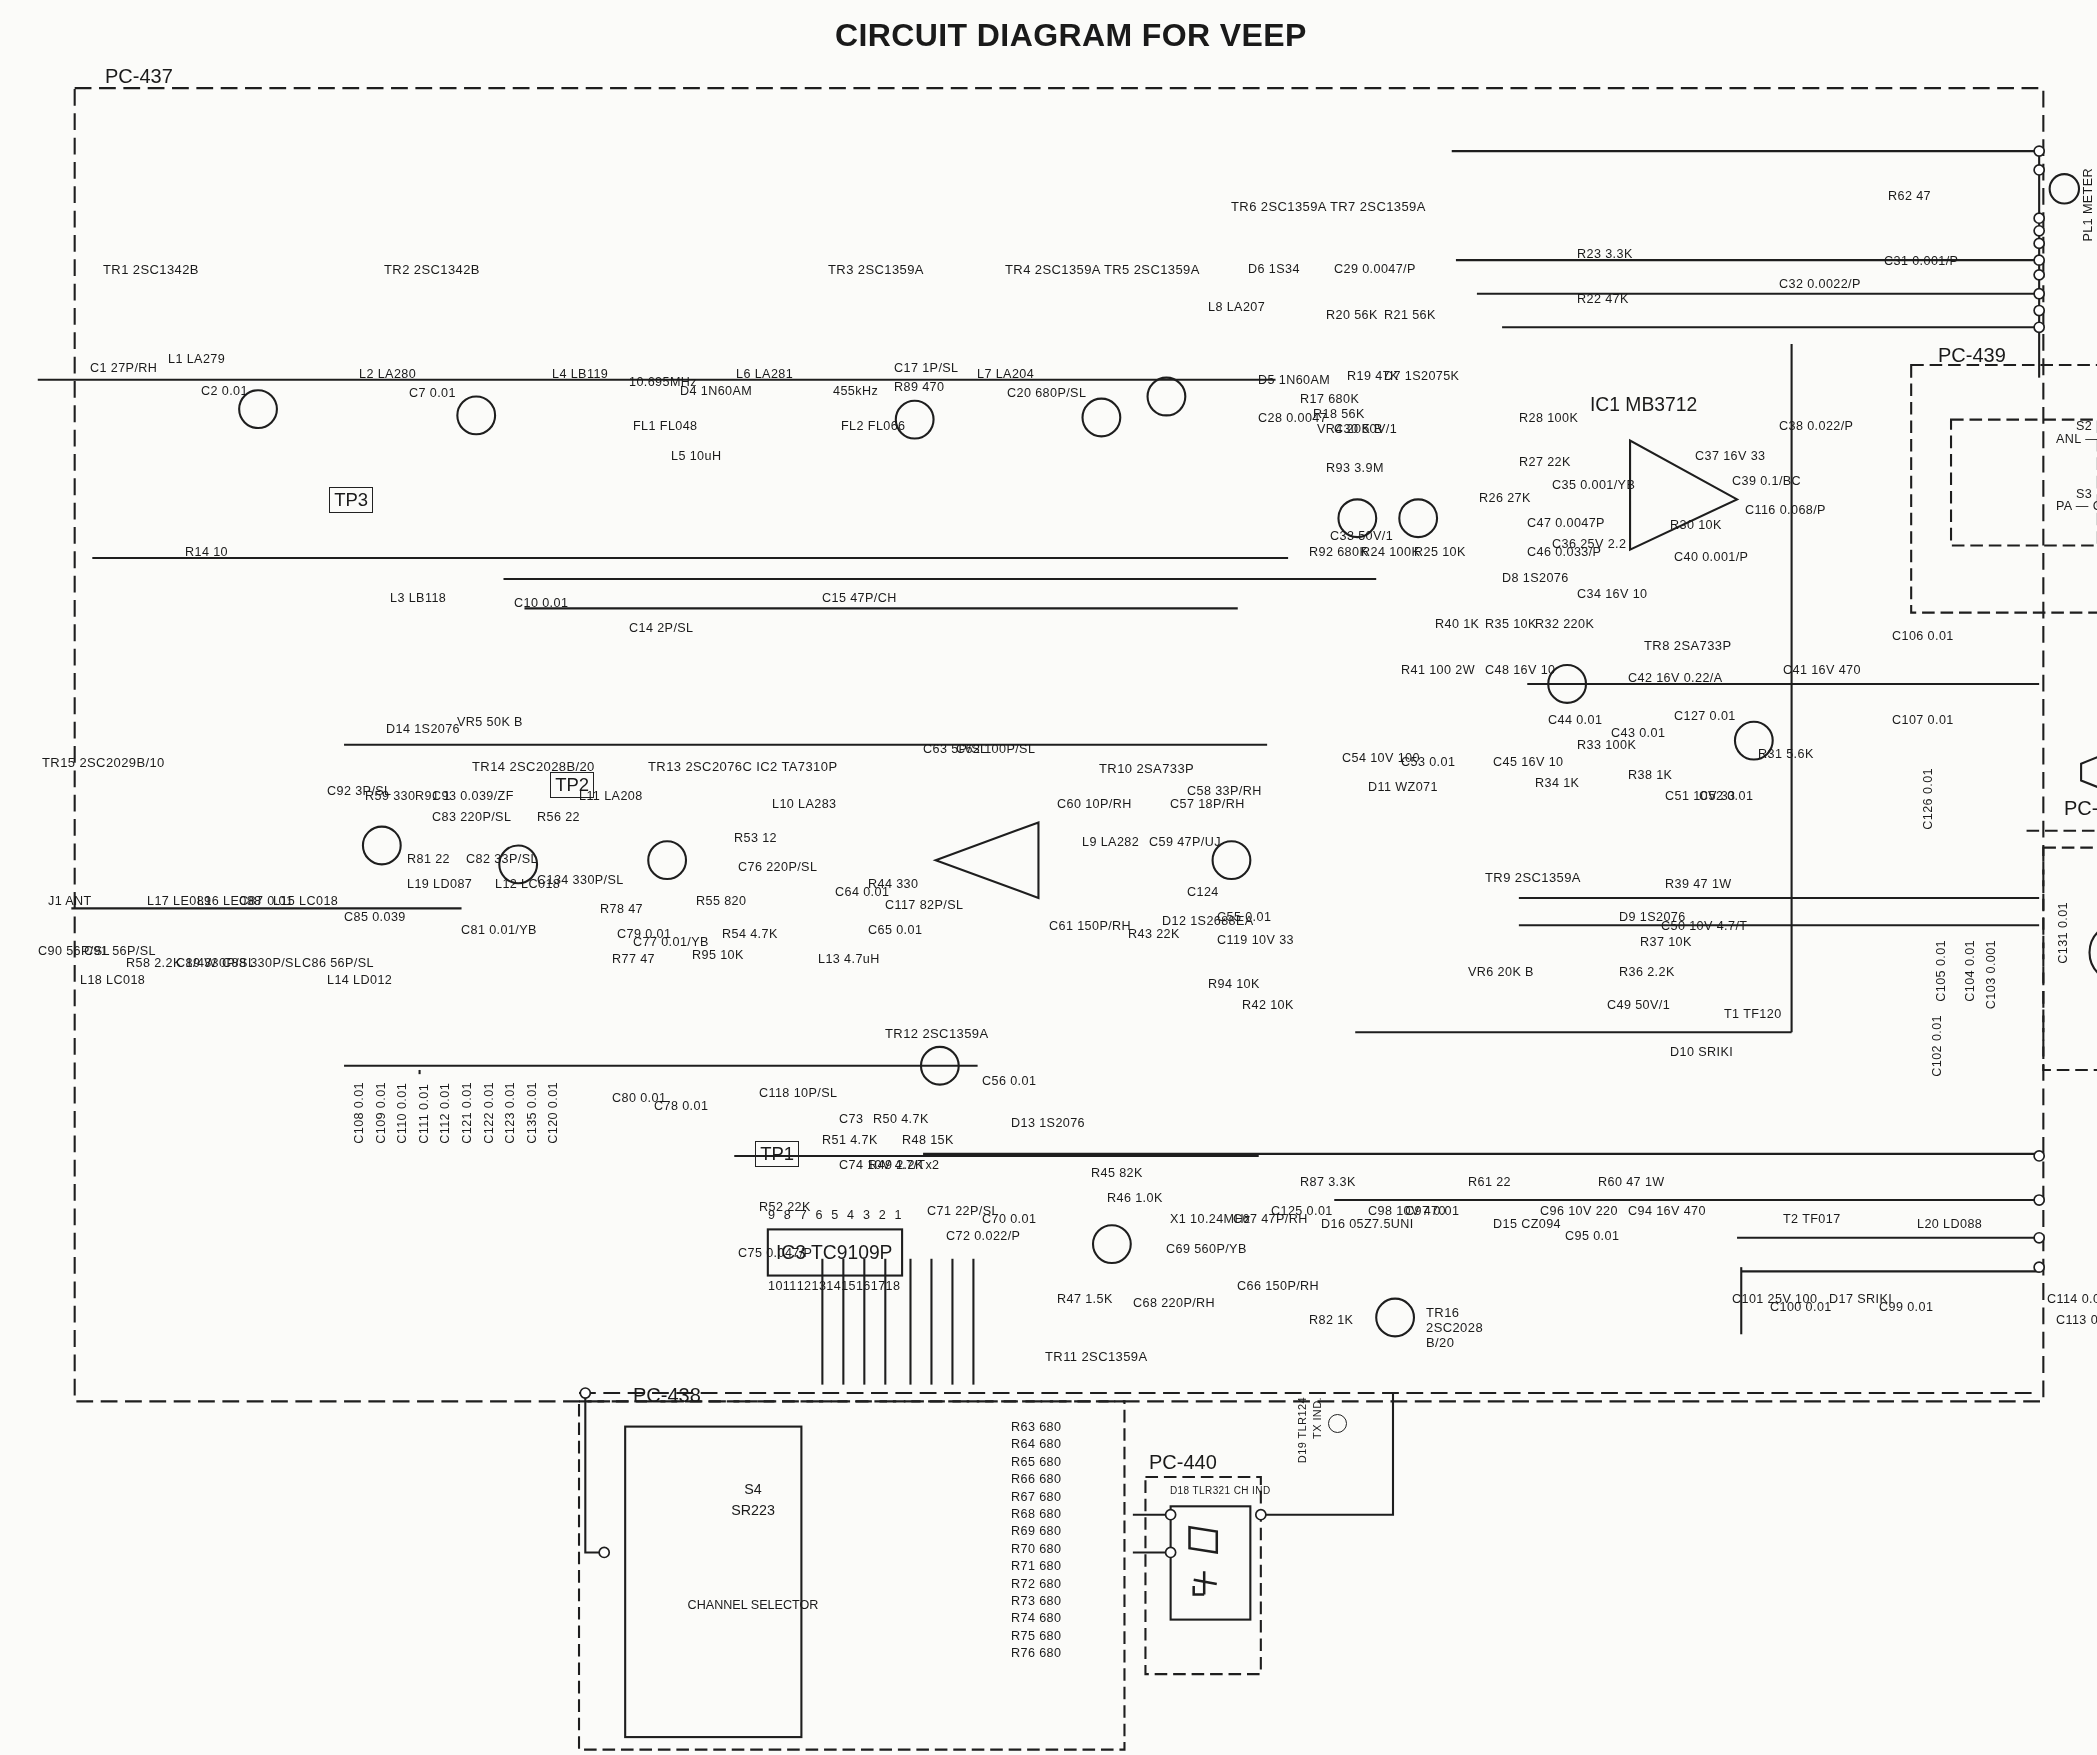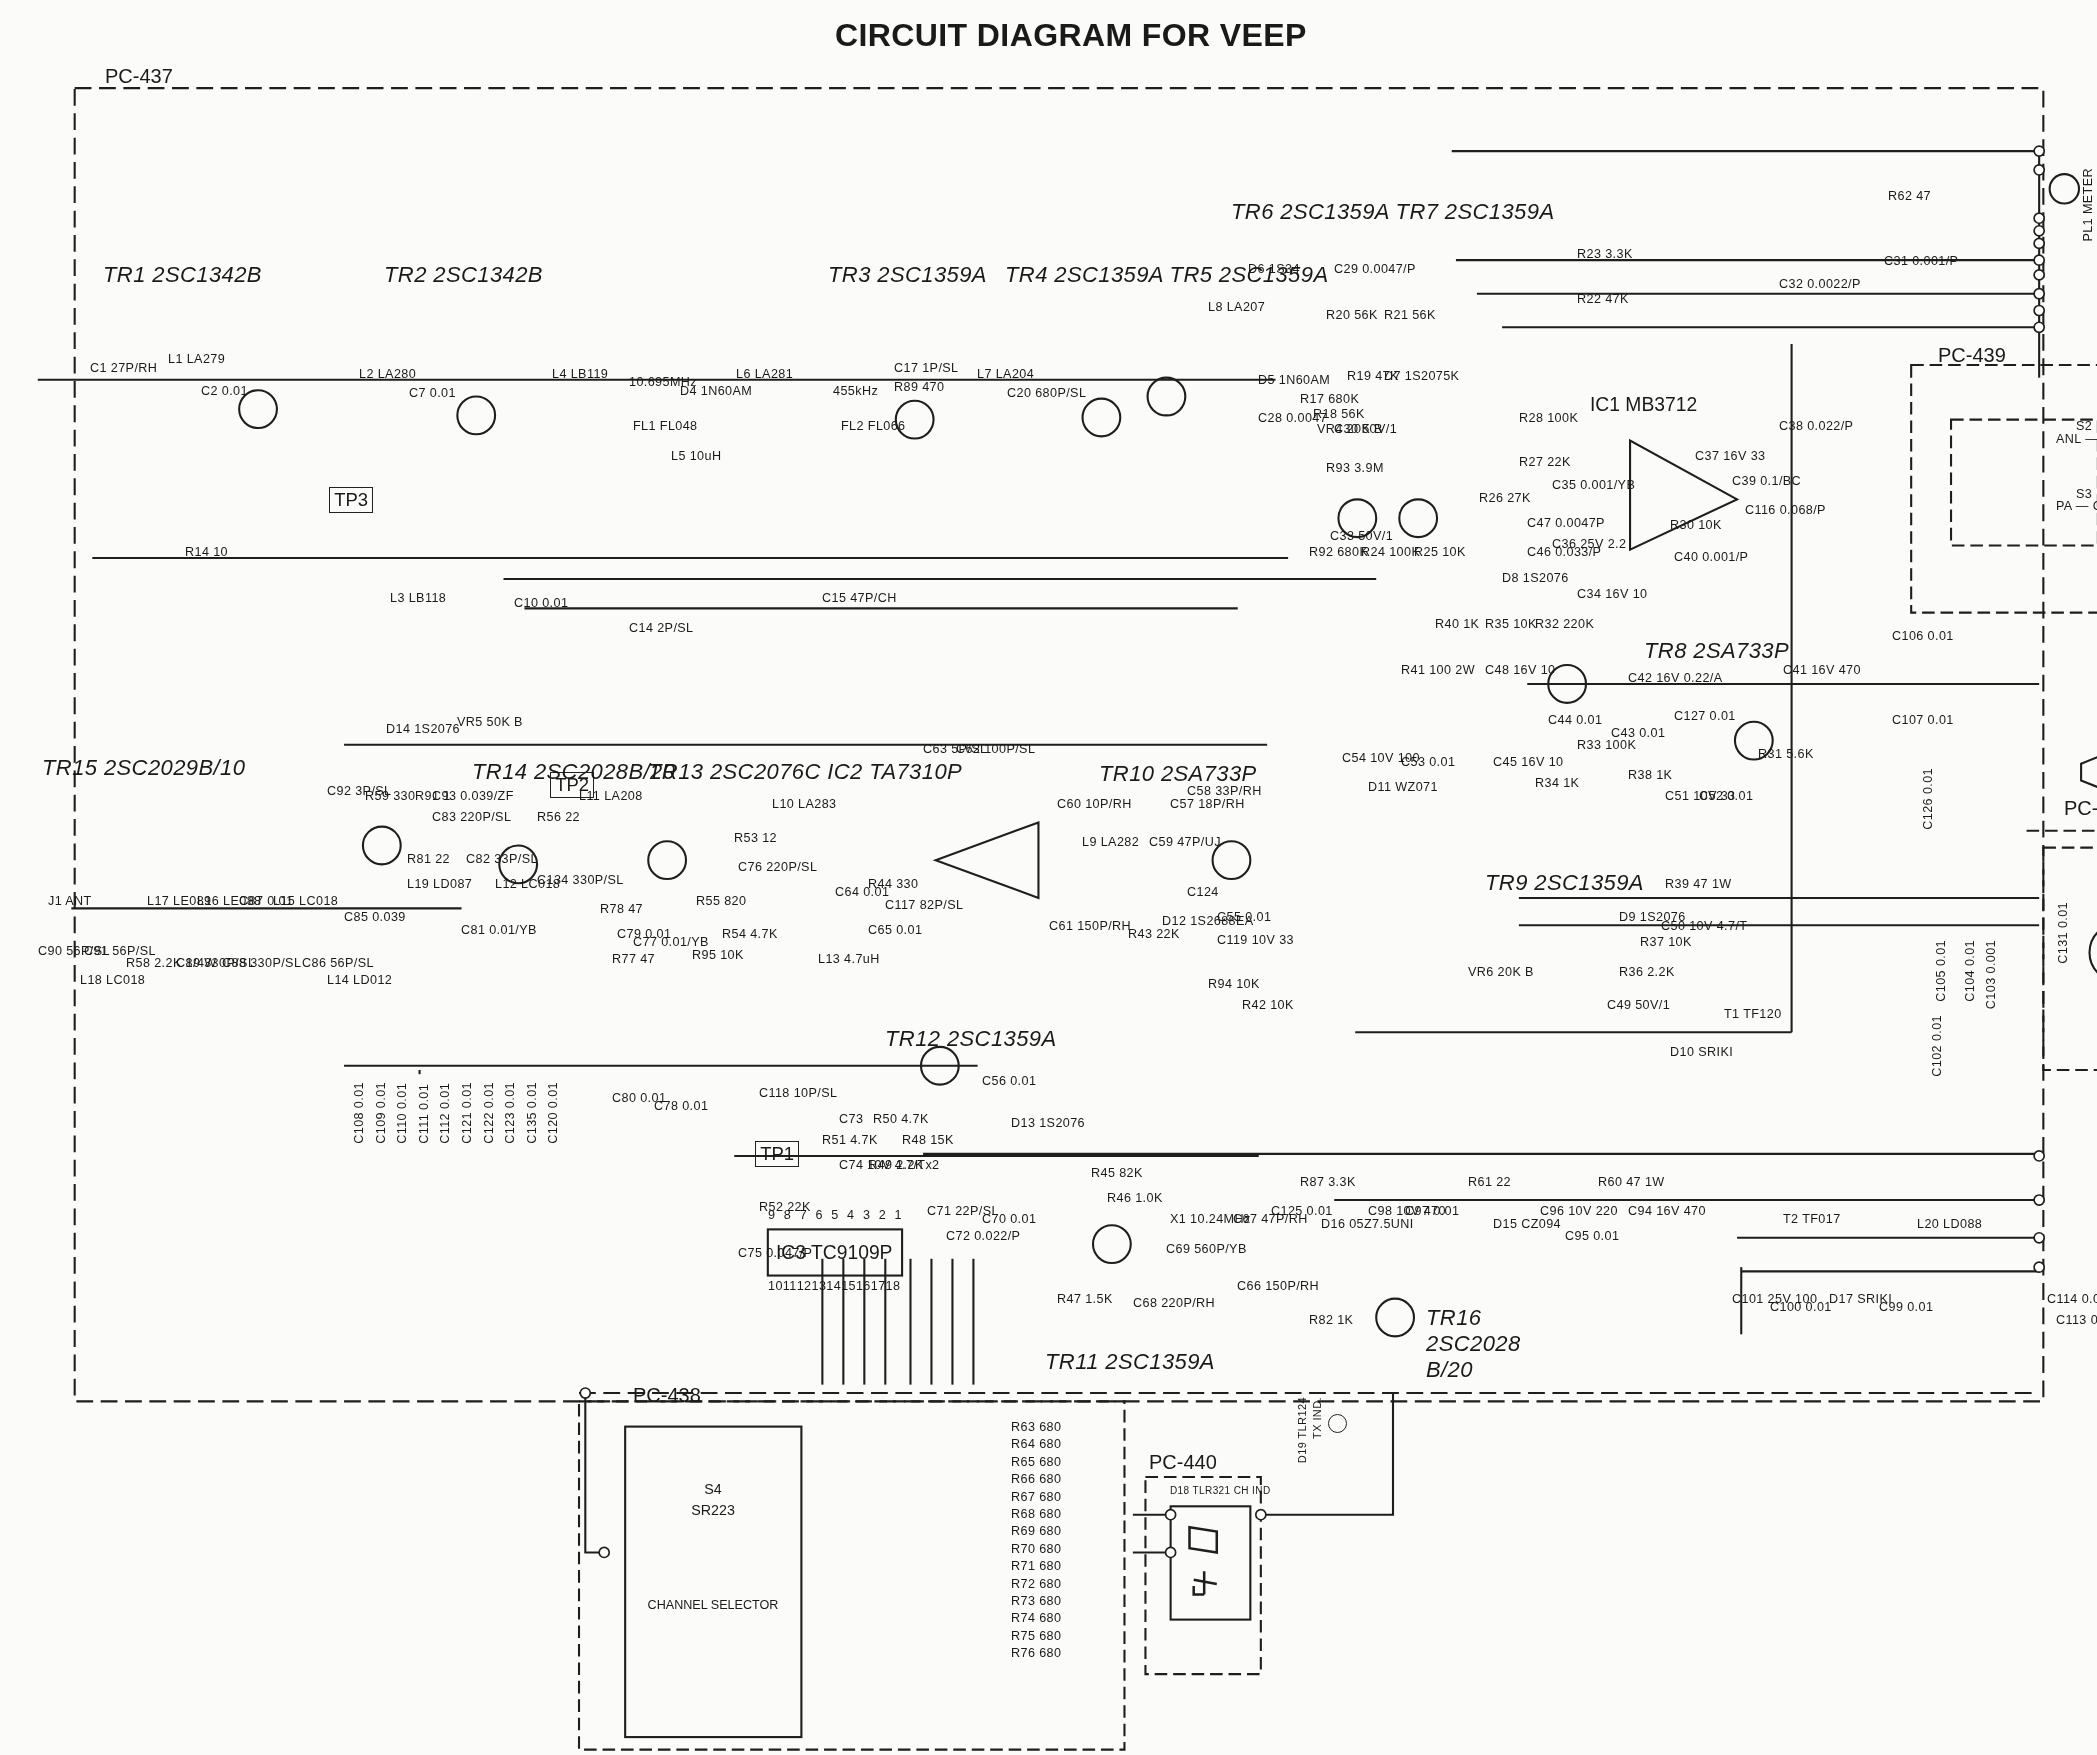--- a/index.html
+++ b/index.html
@@ -1,25 +1,25 @@
 <!DOCTYPE html>
 <html style="font-size:6.7px"><head>
 <meta charset="utf-8">
 <style>
   html,body{margin:0;padding:0;background:#fbfbf9;}
   body{width:2246px;height:1756px;position:relative;overflow:hidden;font-family:"Liberation Sans",sans-serif;color:#1a1a1a;}
   svg{position:absolute;left:0;top:0;}
   .title{position:absolute;left:835px;top:17px;font-size:32px;font-weight:bold;letter-spacing:0.4px;}
   .lbl{position:absolute;font-size:12.6px;white-space:nowrap;letter-spacing:0.4px;}
-  .big{font-size:22px;font-style:italic;}
+  .big{font-size:13px;}
   .pc{position:absolute;font-size:20px;}
   .tp{position:absolute;border:1.7px solid #222;padding:0.8px 4.2px;font-size:18.5px;}
   .vert{writing-mode:vertical-rl;transform:rotate(180deg);}
   .ic-label{position:absolute;font-size:19.3px;}
-  .box-text{position:absolute;font-size:14.3px;text-align:center;}
+  .box-text{position:absolute;font-size:14.3px;text-align:center;padding-left:40px;}
 </style>
 </head>
 <body>
 
 <div class="title">CIRCUIT DIAGRAM FOR VEEP</div>
 
 <svg width="2246" height="1756" viewBox="0 0 5353 4185">
   <g fill="none" stroke="#1e1e1e" stroke-width="5">
 
     <path d="M178 210 H4870 V3340 H178 Z" stroke-dasharray="40 18"></path>

